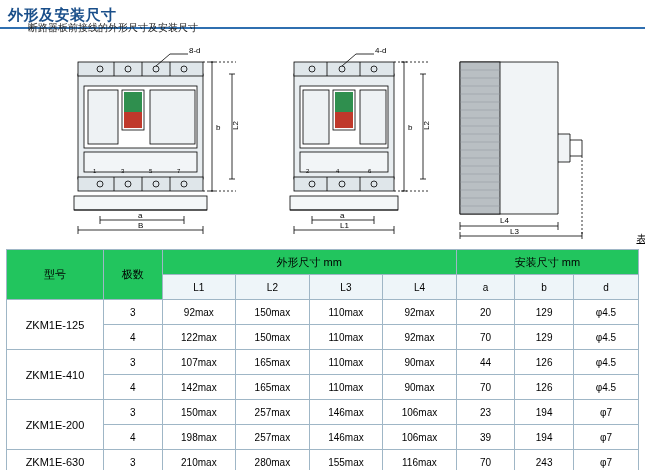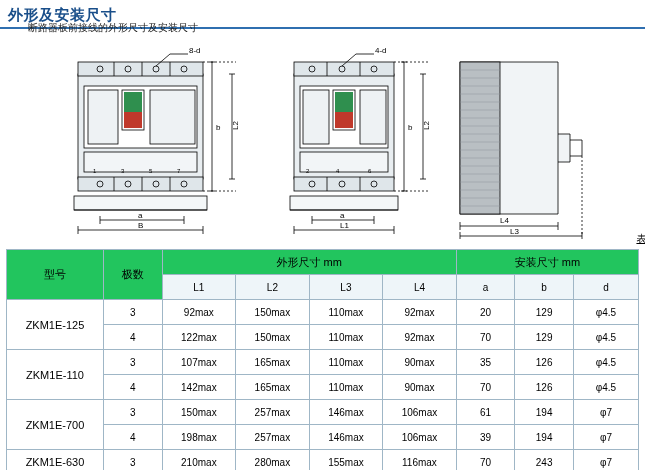--- a/index.html
+++ b/index.html
@@ -335,48 +335,48 @@
           <td class="colw-poles">4</td>
           <td class="colw-dim">122max</td>
           <td class="colw-dim">150max</td>
           <td class="colw-dim">110max</td>
           <td class="colw-dim">92max</td>
           <td class="colw-ab">70</td>
           <td class="colw-ab">129</td>
           <td class="colw-d">φ4.5</td>
         </tr>
         <tr>
-          <td class="model colw-model" rowspan="2">ZKM1E-110</td>
+          <td class="model colw-model" rowspan="2">ZKM1E-410</td>
           <td class="colw-poles">3</td>
           <td class="colw-dim">107max</td>
           <td class="colw-dim">165max</td>
           <td class="colw-dim">110max</td>
           <td class="colw-dim">90max</td>
-          <td class="colw-ab">35</td>
+          <td class="colw-ab">44</td>
           <td class="colw-ab">126</td>
           <td class="colw-d">φ4.5</td>
         </tr>
         <tr>
           <td class="colw-poles">4</td>
           <td class="colw-dim">142max</td>
           <td class="colw-dim">165max</td>
           <td class="colw-dim">110max</td>
           <td class="colw-dim">90max</td>
           <td class="colw-ab">70</td>
           <td class="colw-ab">126</td>
           <td class="colw-d">φ4.5</td>
         </tr>
         <tr>
-          <td class="model colw-model" rowspan="2">ZKM1E-700</td>
+          <td class="model colw-model" rowspan="2">ZKM1E-200</td>
           <td class="colw-poles">3</td>
           <td class="colw-dim">150max</td>
           <td class="colw-dim">257max</td>
           <td class="colw-dim">146max</td>
           <td class="colw-dim">106max</td>
-          <td class="colw-ab">61</td>
+          <td class="colw-ab">23</td>
           <td class="colw-ab">194</td>
           <td class="colw-d">φ7</td>
         </tr>
         <tr>
           <td class="colw-poles">4</td>
           <td class="colw-dim">198max</td>
           <td class="colw-dim">257max</td>
           <td class="colw-dim">146max</td>
           <td class="colw-dim">106max</td>
           <td class="colw-ab">39</td>

